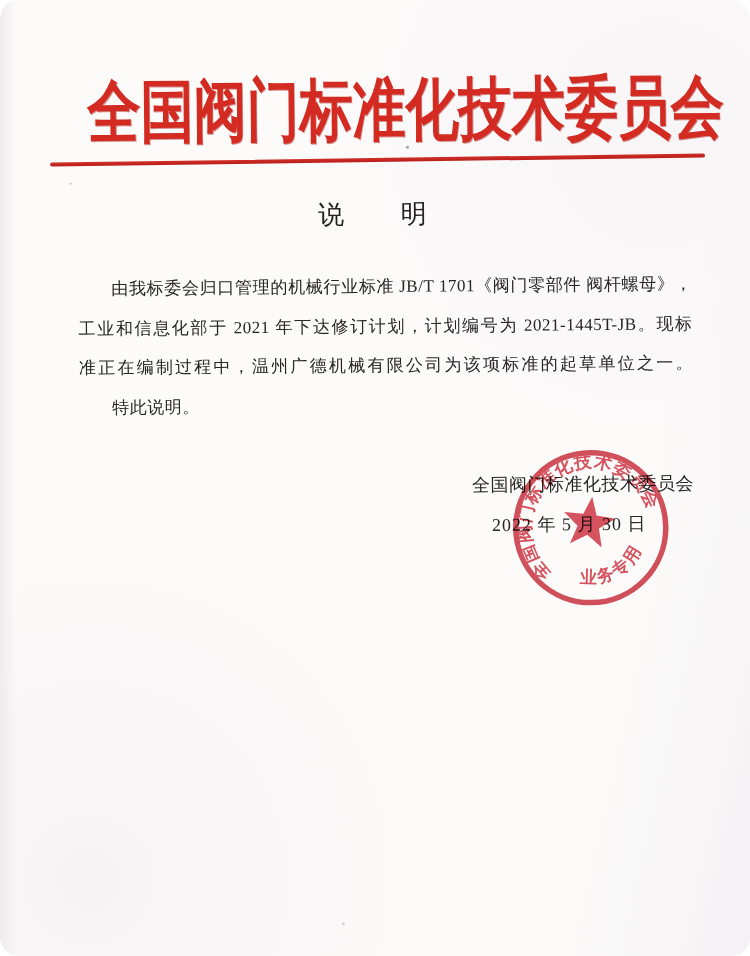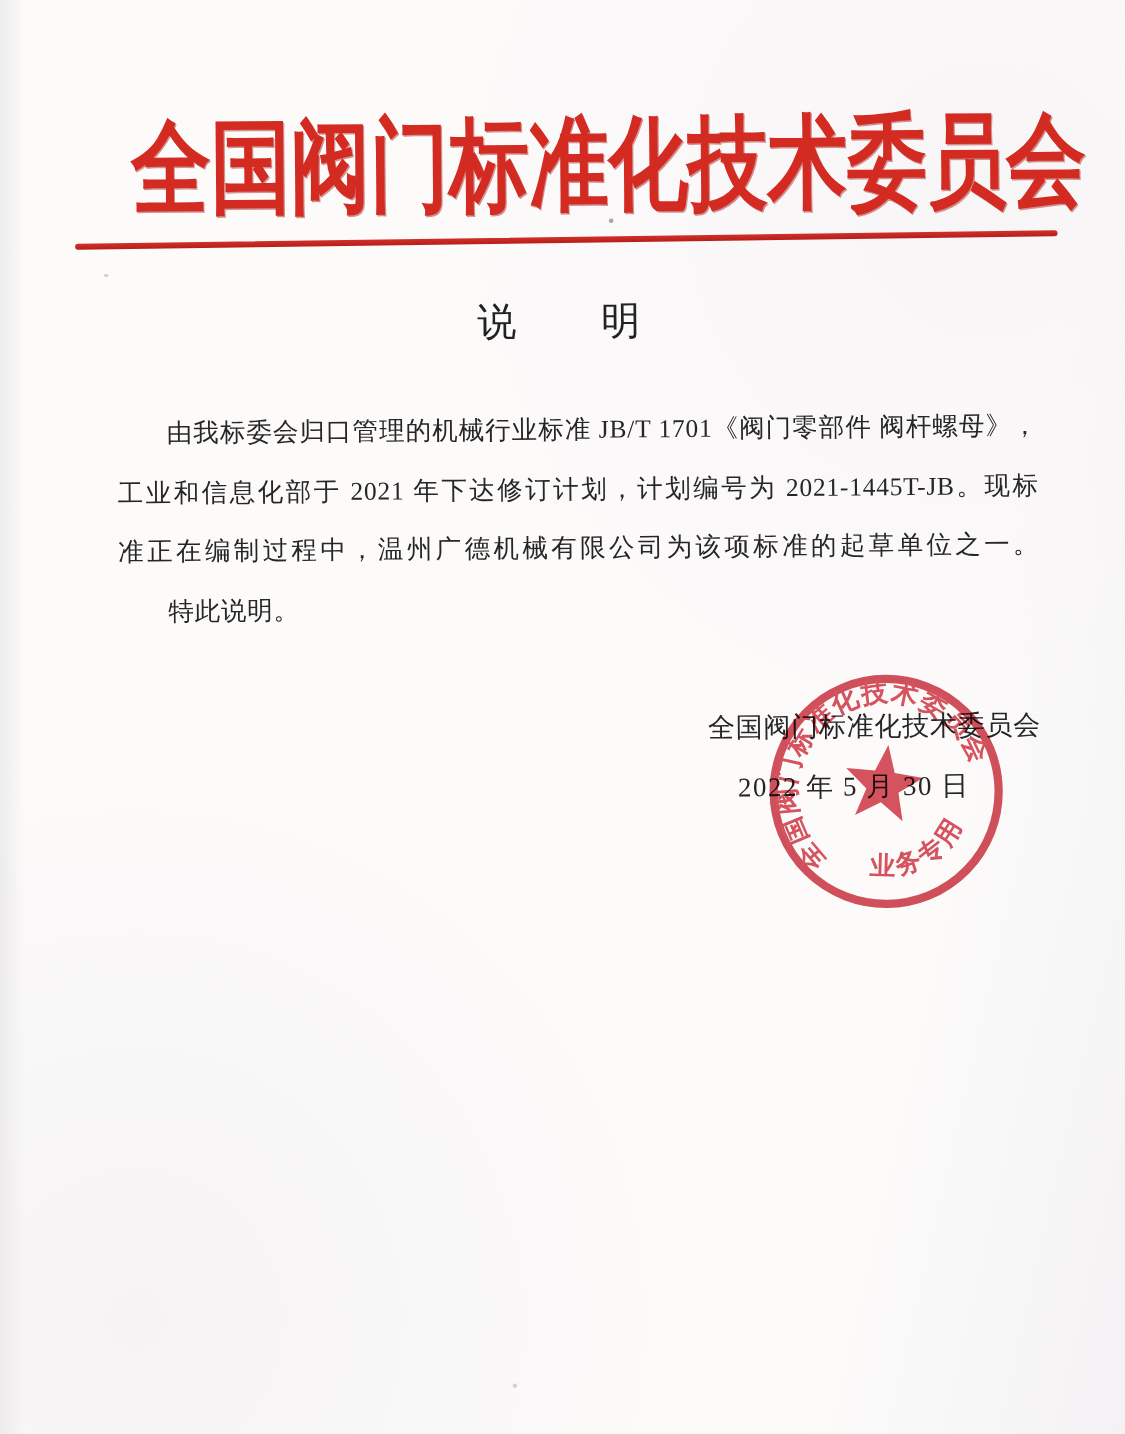--- a/index.html
+++ b/index.html
@@ -7,20 +7,21 @@
     position:relative;
     width:750px;height:956px;
     overflow:hidden;
     font-family:"Liberation Serif","DejaVu Serif",serif;
     background:
       radial-gradient(circle at 88% 14%, rgba(244,240,243,.55), transparent 38%),
       radial-gradient(circle at 12% 92%, rgba(238,235,238,.5), transparent 34%),
       linear-gradient(to right, rgba(205,202,206,.32) 0px, rgba(255,255,255,0) 16px),
       linear-gradient(283deg, rgba(233,230,236,.45) 0%, rgba(255,255,255,0) 22%),
       #fcfbfa;
+    border-radius: 19px;
   }
   .content{position:absolute;inset:0;transform:rotate(-0.5deg);transform-origin:50% 40%;}
 
   .org-title{
     position:absolute;top:76px;left:0;right:0;
     text-align:center;white-space:nowrap;
     color:#d32a22;font-weight:bold;font-size:68px;line-height:68px;
   }
   .org-title .squeeze{display:inline-block;transform:scaleX(0.78);transform-origin:center;
     text-shadow:1px 1px 0 rgba(160,21,16,.45);}

